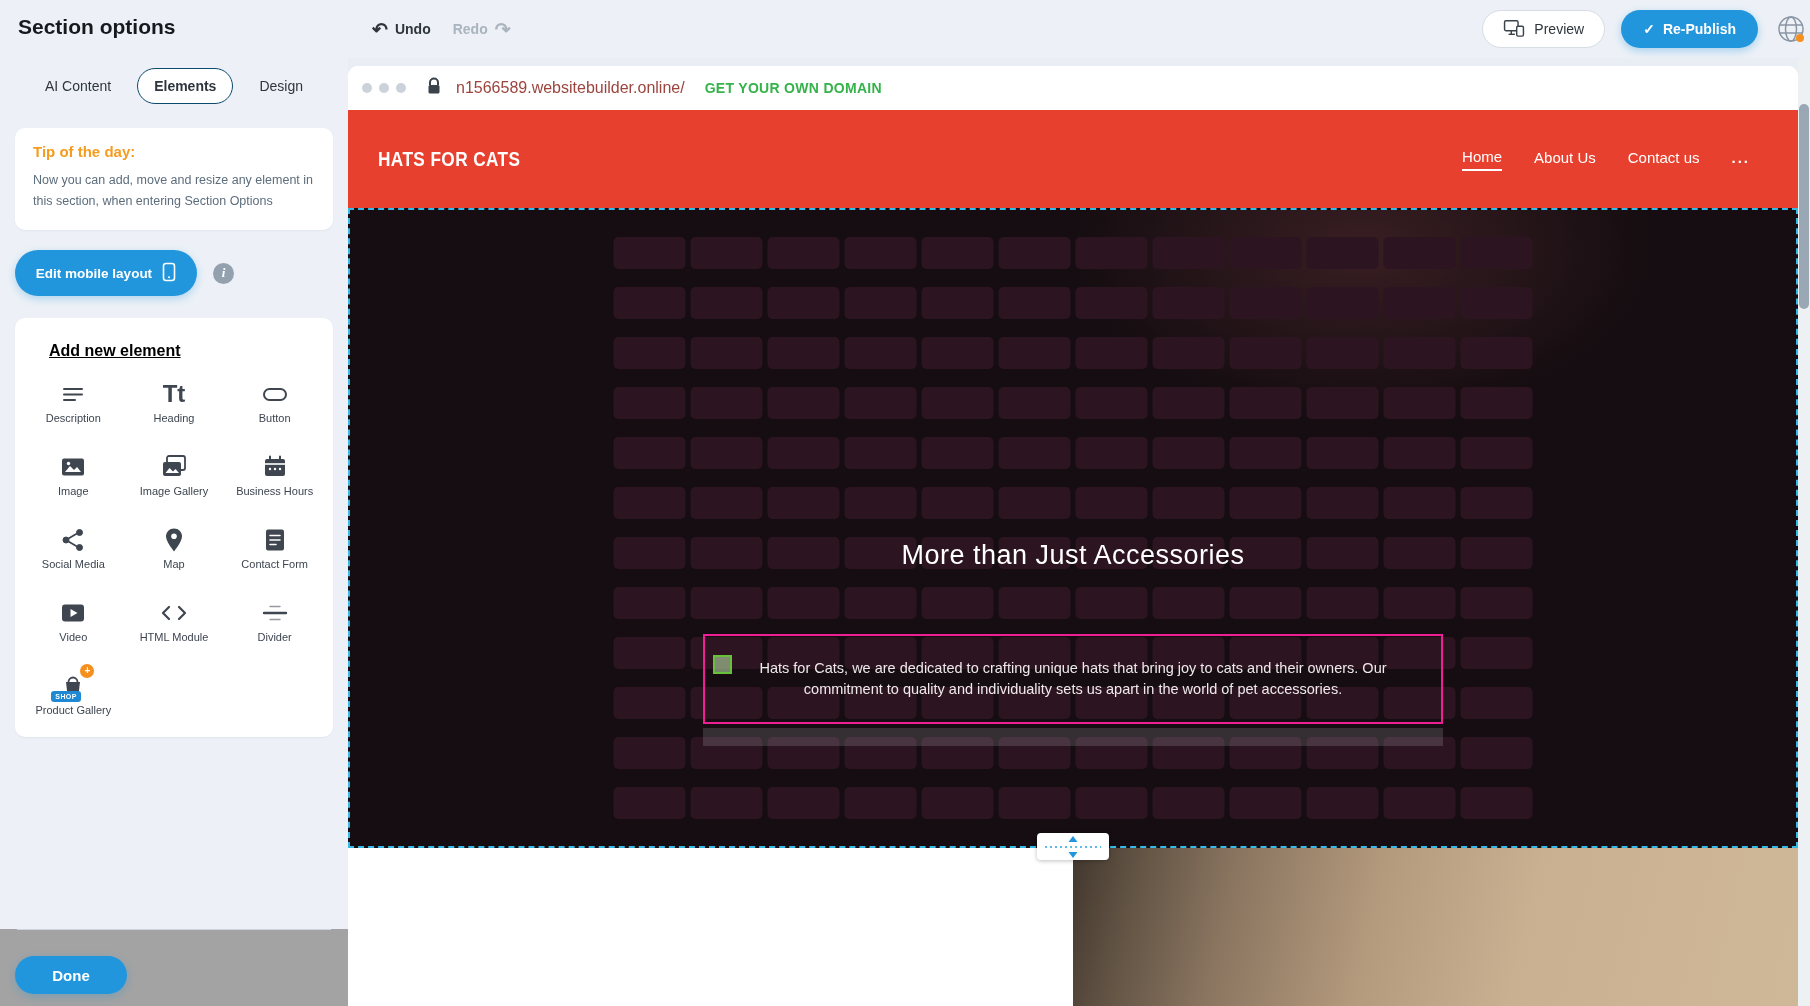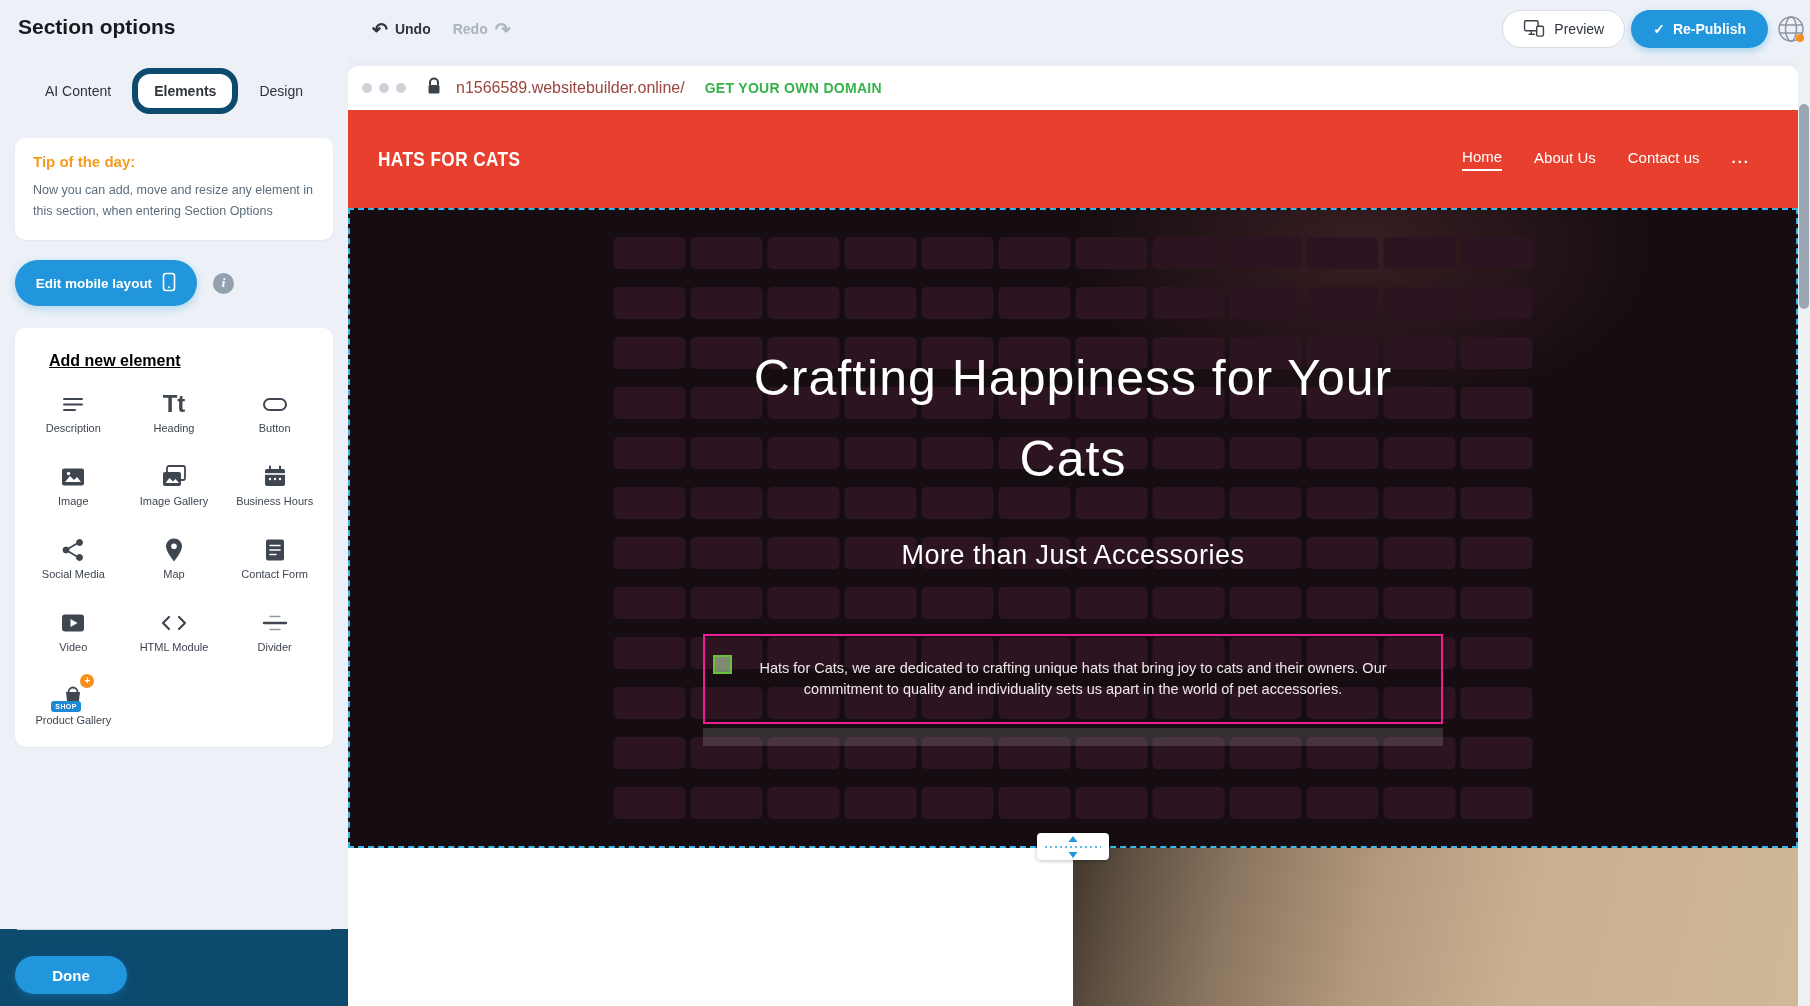--- a/index.html
+++ b/index.html
@@ -18,48 +18,48 @@
   body{font-family:"Liberation Sans",sans-serif;background:#e9edf4;color:#222;}
   .app{position:relative;width:1810px;height:1006px;background:#e9edf4;}
 
   
   .topbar{position:absolute;top:0;left:0;right:0;height:58px;background:#edf1f7;}
   .page-title{position:absolute;left:18px;top:15px;font-size:21px;font-weight:bold;color:#16191d;}
   .history{position:absolute;left:372px;top:0;height:58px;display:flex;align-items:center;gap:22px;}
   .hist-btn{display:flex;align-items:center;gap:7px;background:none;border:none;font-family:inherit;font-size:14px;font-weight:bold;color:#2e353c;cursor:pointer;}
   .hist-btn .glyph{font-size:19px;line-height:1;}
   .hist-btn.disabled{color:#a9b4be;cursor:default;}
-  .topbar-right{position:absolute;right:0;top:0;height:58px;display:flex;align-items:center;gap:6px;padding-right:2px;}
+  .topbar-right{position:absolute;right:0;top:0;height:58px;display:flex;align-items:center;gap:16px;padding-right:2px;}
   .btn-preview{display:flex;align-items:center;gap:9px;height:38px;padding:0 20px;background:#fff;border:1px solid #d6dde4;border-radius:19px;font-family:inherit;font-size:14px;color:#2e353c;cursor:pointer;}
   .btn-republish{display:flex;align-items:center;gap:8px;height:38px;padding:0 22px;background:var(--accent-blue,#2196dc);border:none;border-radius:19px;font-family:inherit;font-size:14px;font-weight:bold;color:#fff;cursor:pointer;box-shadow:0 3px 8px rgba(33,150,220,.35);}
   .globe-wrap{position:relative;width:34px;height:34px;cursor:pointer;}
 
   
   .sidebar{position:absolute;top:58px;left:0;width:348px;bottom:0;background:#edf1f7;padding:10px 15px 0 15px;}
   .tabs{display:flex;align-items:center;justify-content:space-between;padding:0 14px;margin-bottom:24px;}
   .tab{border:none;background:none;font-family:inherit;font-size:14px;color:#2e353c;padding:9px 16px;border-radius:18px;cursor:pointer;}
-  .tab.active{background:#fff;border:6px solid #0c4a6e;font-weight:bold;}
+  .tab.active{background:#fff;border:1px solid #0c4a6e;font-weight:bold;}
   .card{background:#fff;border-radius:10px;box-shadow:0 1px 2px rgba(40,60,90,.06);}
   .tip-card{padding:15px 18px 18px 18px;margin-bottom:20px;}
   .tip-title{color:var(--tip-orange,#f59c1f);font-size:15px;font-weight:bold;margin-bottom:10px;}
   .tip-body{font-size:12.5px;line-height:21px;color:#5d6d7c;max-width:290px;}
   .mobile-row{display:flex;align-items:center;gap:16px;margin-bottom:22px;}
   .btn-mobile{display:flex;align-items:center;justify-content:center;gap:10px;width:182px;height:46px;background:var(--accent-blue,#2196dc);border:none;border-radius:24px;color:#fff;font-family:inherit;font-size:13.5px;font-weight:bold;cursor:pointer;box-shadow:0 3px 8px rgba(33,150,220,.3);}
   .info-dot{width:21px;height:21px;border-radius:50%;background:#93a1af;color:#fff;font-size:13px;font-weight:bold;display:flex;align-items:center;justify-content:center;cursor:pointer;font-family:"Liberation Serif",serif;font-style:italic;}
   .add-card{padding:18px 8px 20px 8px;}
   .add-title{font-size:16px;font-weight:bold;color:#000000;margin:6px 0 18px 26px;text-decoration:underline;}
   .el-grid{display:grid;grid-template-columns:repeat(3,1fr);row-gap:26px;}
   .el-item{display:flex;flex-direction:column;align-items:center;gap:2px;cursor:pointer;}
   .el-icon{width:32px;height:32px;display:flex;align-items:center;justify-content:center;color:#3f4650;position:relative;}
   .el-icon svg{display:block;}
   .icon-text{font-size:24px;font-weight:bold;color:#3f4650;line-height:1;}
   .el-label{font-size:11px;line-height:13px;color:#3d4550;text-align:center;max-width:78px;}
   .shop-badge{position:absolute;left:-6px;bottom:0px;background:#1e88d2;color:#fff;font-size:7px;font-weight:bold;padding:2px 4px;border-radius:3px;letter-spacing:.4px;}
   .plus-badge{position:absolute;right:-5px;top:-6px;width:14px;height:14px;border-radius:50%;background:#f5901f;color:#fff;font-size:10px;font-weight:bold;display:flex;align-items:center;justify-content:center;line-height:1;}
-  .sidebar-bottom{position:absolute;left:0;right:0;bottom:0;padding:0 15px 12px 15px;background:#0c4a6e;}
+  .sidebar-bottom{position:absolute;left:0;right:0;bottom:0;padding:0 15px 12px 15px;background:#a3a3a3;}
   .sidebar-hr{border:none;border-top:1px solid #cdd5de;margin:0 2px 26px 2px;}
   .btn-done{width:112px;height:38px;background:var(--accent-blue,#2196dc);border:none;border-radius:20px;color:#fff;font-size:15px;font-weight:bold;font-family:inherit;cursor:pointer;box-shadow:0 3px 8px rgba(33,150,220,.3);}
 
   
   .canvas{position:absolute;top:58px;left:348px;right:0;bottom:0;background:#e9edf4;}
   .canvas-content{position:absolute;top:8px;left:0;width:1450px;bottom:0;background:#fff;border-radius:10px 10px 0 0;overflow:hidden;}
   .scrollbar{position:absolute;top:0;right:0;width:12px;bottom:0;background:#eef1f4;}
   .scroll-thumb{position:absolute;top:46px;left:1px;width:10px;height:205px;background:#9aa8b6;border-radius:5px;cursor:pointer;}
 
   .browser-bar{height:44px;display:flex;align-items:center;gap:10px;padding:0 14px;background:#fff;}
@@ -485,21 +485,20 @@
             <div class="tile"></div>
             <div class="tile"></div>
             <div class="tile"></div>
             <div class="tile"></div>
             <div class="tile"></div>
             <div class="tile"></div>
             <div class="tile"></div>
             <div class="tile"></div>
           </div>
 
-        <h2 class="hero-heading">Crafting Happiness for Your Cats</h2>
         <div class="hero-sub">More than Just Accessories</div>
 
         <div class="ghost-bar"></div>
 
         <div class="hero-parabox">
           <span class="green-handle"></span>
           <p class="hero-para">Hats for Cats, we are dedicated to crafting unique hats that bring joy to cats and their owners. Our commitment to quality and individuality sets us apart in the world of pet accessories.</p>
         </div>
 
         <div class="drag-handle">

